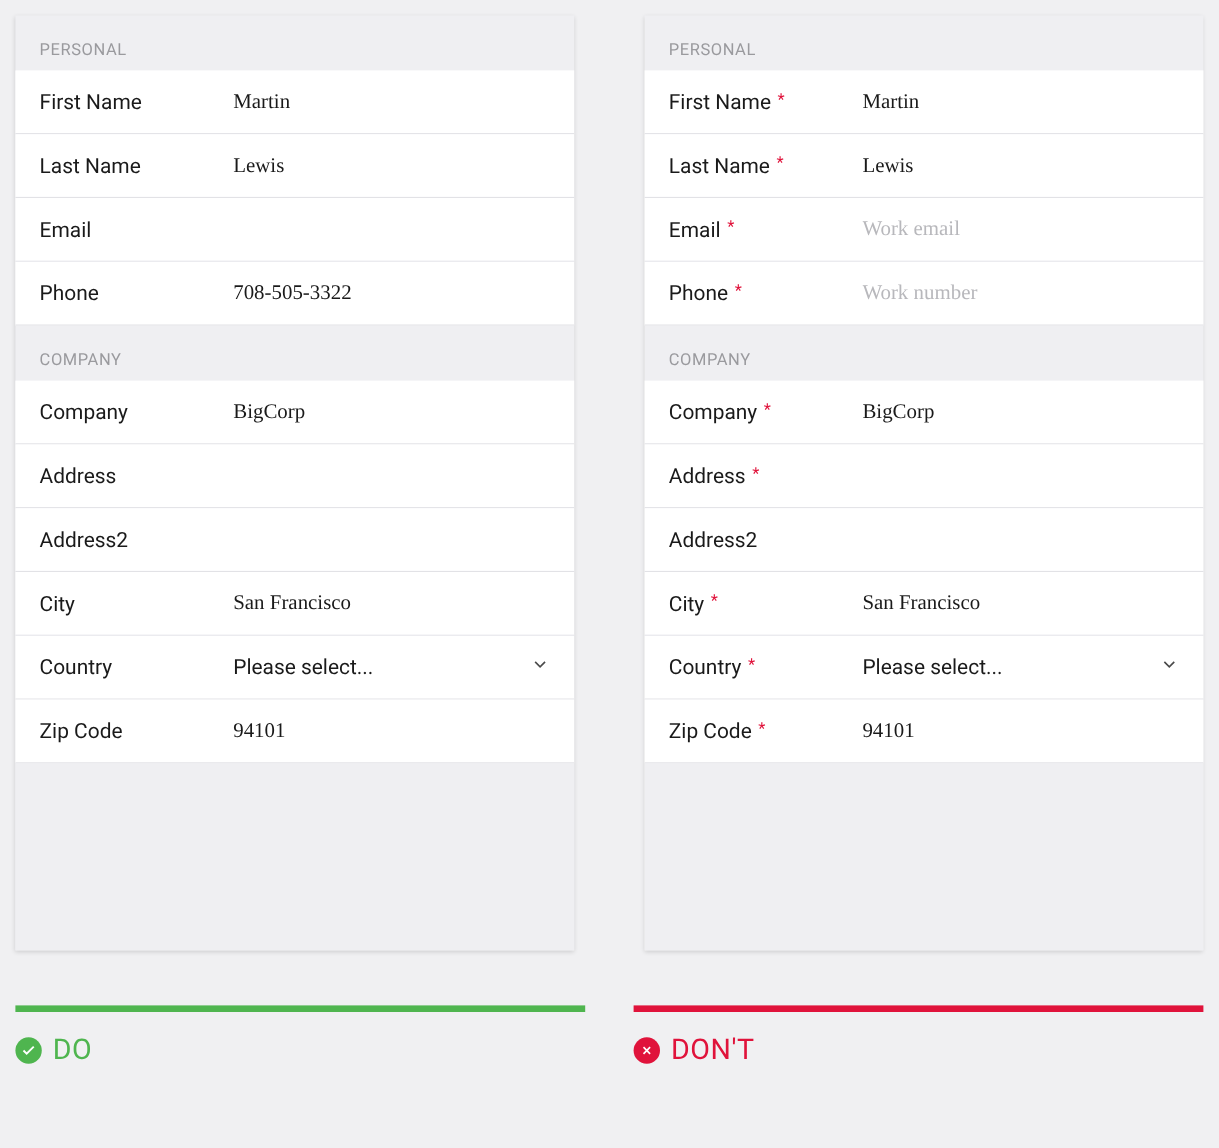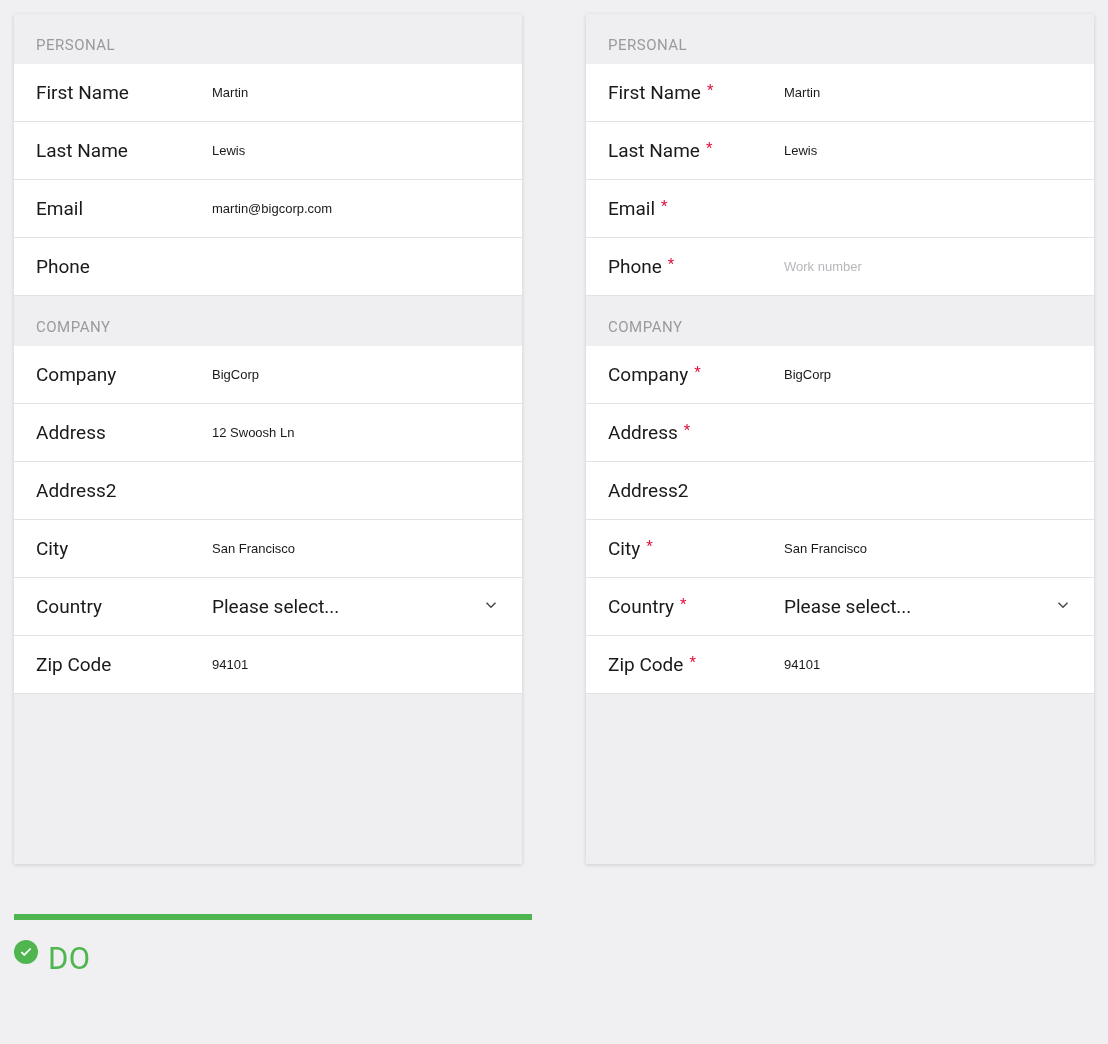--- a/index.html
+++ b/index.html
@@ -53,22 +53,22 @@
     flex: 1;
     font-size: 19px;
     color: #1a1a1a;
     display: flex;
     align-items: center;
     justify-content: space-between;
   }
   .value-cell input {
     border: none;
     outline: none;
-    font-size: 13px;
-    font-family: Liberation Sans, sans-serif;
+    font-size: 19px;
+    font-family: Liberation Serif, serif;
     background: transparent;
     width: 100%;
     color: #1a1a1a;
   }
   .value-cell input::placeholder {
     color: #b8b8bc;
   }
   .select-text { color: #1a1a1a; text-align: right; }
   .chevron {
     color: #4a4a4a;
@@ -83,23 +83,24 @@
     gap: 44px;
     margin-top: 50px;
   }
   .footer-col {
     width: 518px;
   }
   .bar-green { height: 6px; background: #4fb54f; }
   .bar-red   { height: 6px; background: #e0133b; }
   .badge {
     display: flex;
+    align-items: center;
     gap: 10px;
     margin-top: 20px;
-    font-size: 31px;
+    font-size: 26px;
     font-weight: 400;
     letter-spacing: 0.5px;
   }
   .badge.green { color: #4fb54f; }
   .badge.red   { color: #e0133b; }
   .badge-icon {
     width: 24px; height: 24px;
     border-radius: 50%;
     display: inline-flex;
     align-items: center;
@@ -126,41 +127,38 @@
       </div>
     </div>
     <div class="row">
       <div class="label-cell">Last Name</div>
       <div class="value-cell">
         <input type="text" value="Lewis" style="">
       </div>
     </div>
     <div class="row">
       <div class="label-cell">Email</div>
-      <div class="value-cell">
-        <input type="text" value="martin@bigcorp.com" style="">
-      </div>
     </div>
     <div class="row">
       <div class="label-cell">Phone</div>
+      <div class="value-cell">
+        <input type="text" value="708-505-3322" style="">
+      </div>
     </div>
 
     <div class="section-header">COMPANY</div>
 
     <div class="row">
       <div class="label-cell">Company</div>
       <div class="value-cell">
         <input type="text" value="BigCorp" style="">
       </div>
     </div>
     <div class="row">
       <div class="label-cell">Address</div>
-      <div class="value-cell">
-        <input type="text" value="12 Swoosh Ln" style="">
-      </div>
     </div>
     <div class="row">
       <div class="label-cell">Address2</div>
     </div>
     <div class="row">
       <div class="label-cell">City</div>
       <div class="value-cell">
         <input type="text" value="San Francisco" style="">
       </div>
     </div>
@@ -203,20 +201,23 @@
         <span class="required-star">*</span>
       </div>
       <div class="value-cell">
         <input type="text" value="Lewis" style="">
       </div>
     </div>
     <div class="row">
       <div class="label-cell">
         <span>Email</span>
         <span class="required-star">*</span>
+      </div>
+      <div class="value-cell">
+        <input type="text" placeholder="Work email" style="">
       </div>
     </div>
     <div class="row">
       <div class="label-cell">
         <span>Phone</span>
         <span class="required-star">*</span>
       </div>
       <div class="value-cell">
         <input type="text" placeholder="Work number" style="">
       </div>
@@ -289,13 +290,25 @@
     <div class="bar-green"></div>
     <div class="badge green">
       <span class="badge-icon">
         <svg width="14" height="14" viewBox="0 0 24 24" fill="none" stroke="currentColor" stroke-width="3">
             <polyline points="20 6 9 17 4 12"></polyline>
           </svg>
       </span>
       <span>DO</span>
     </div>
   </div>
+  <div class="footer-col">
+    <div class="bar-red"></div>
+    <div class="badge red">
+      <span class="badge-icon">
+        <svg width="12" height="12" viewBox="0 0 24 24" fill="none" stroke="currentColor" stroke-width="3">
+            <line x1="18" y1="6" x2="6" y2="18"></line>
+            <line x1="6" y1="6" x2="18" y2="18"></line>
+          </svg>
+      </span>
+      <span>DON'T</span>
+    </div>
+  </div>
 </div>
 
 </body></html>

